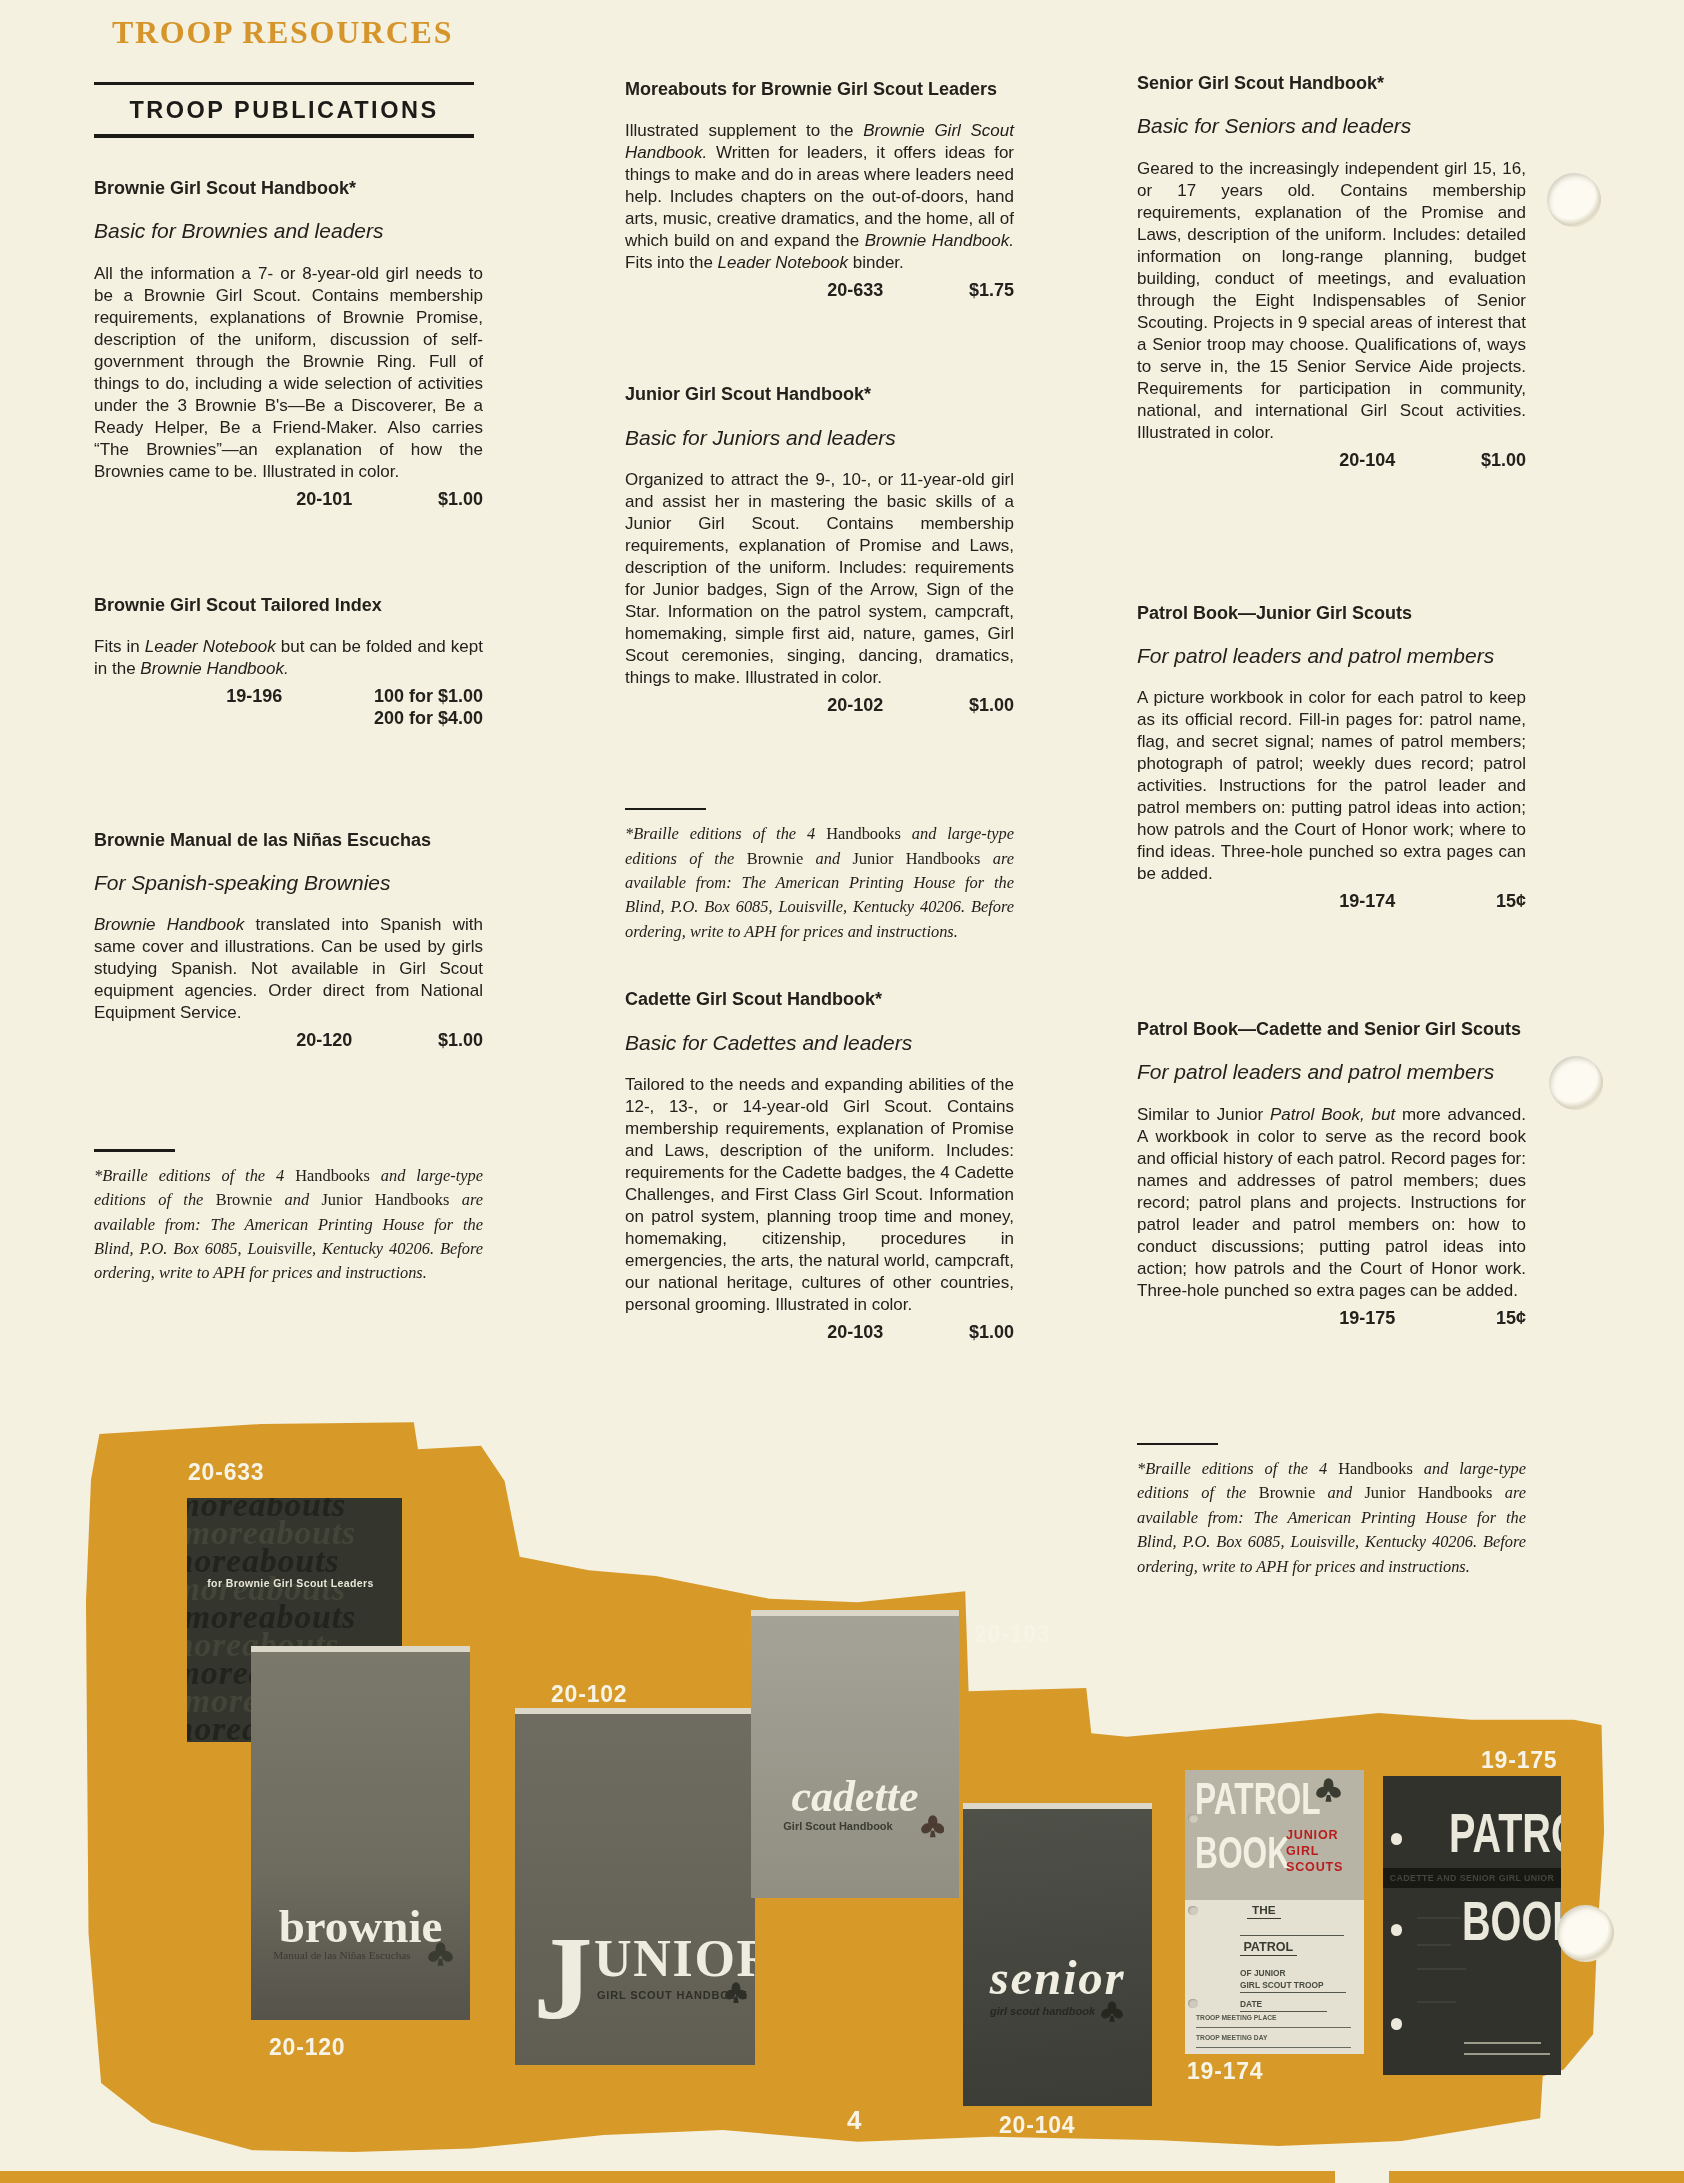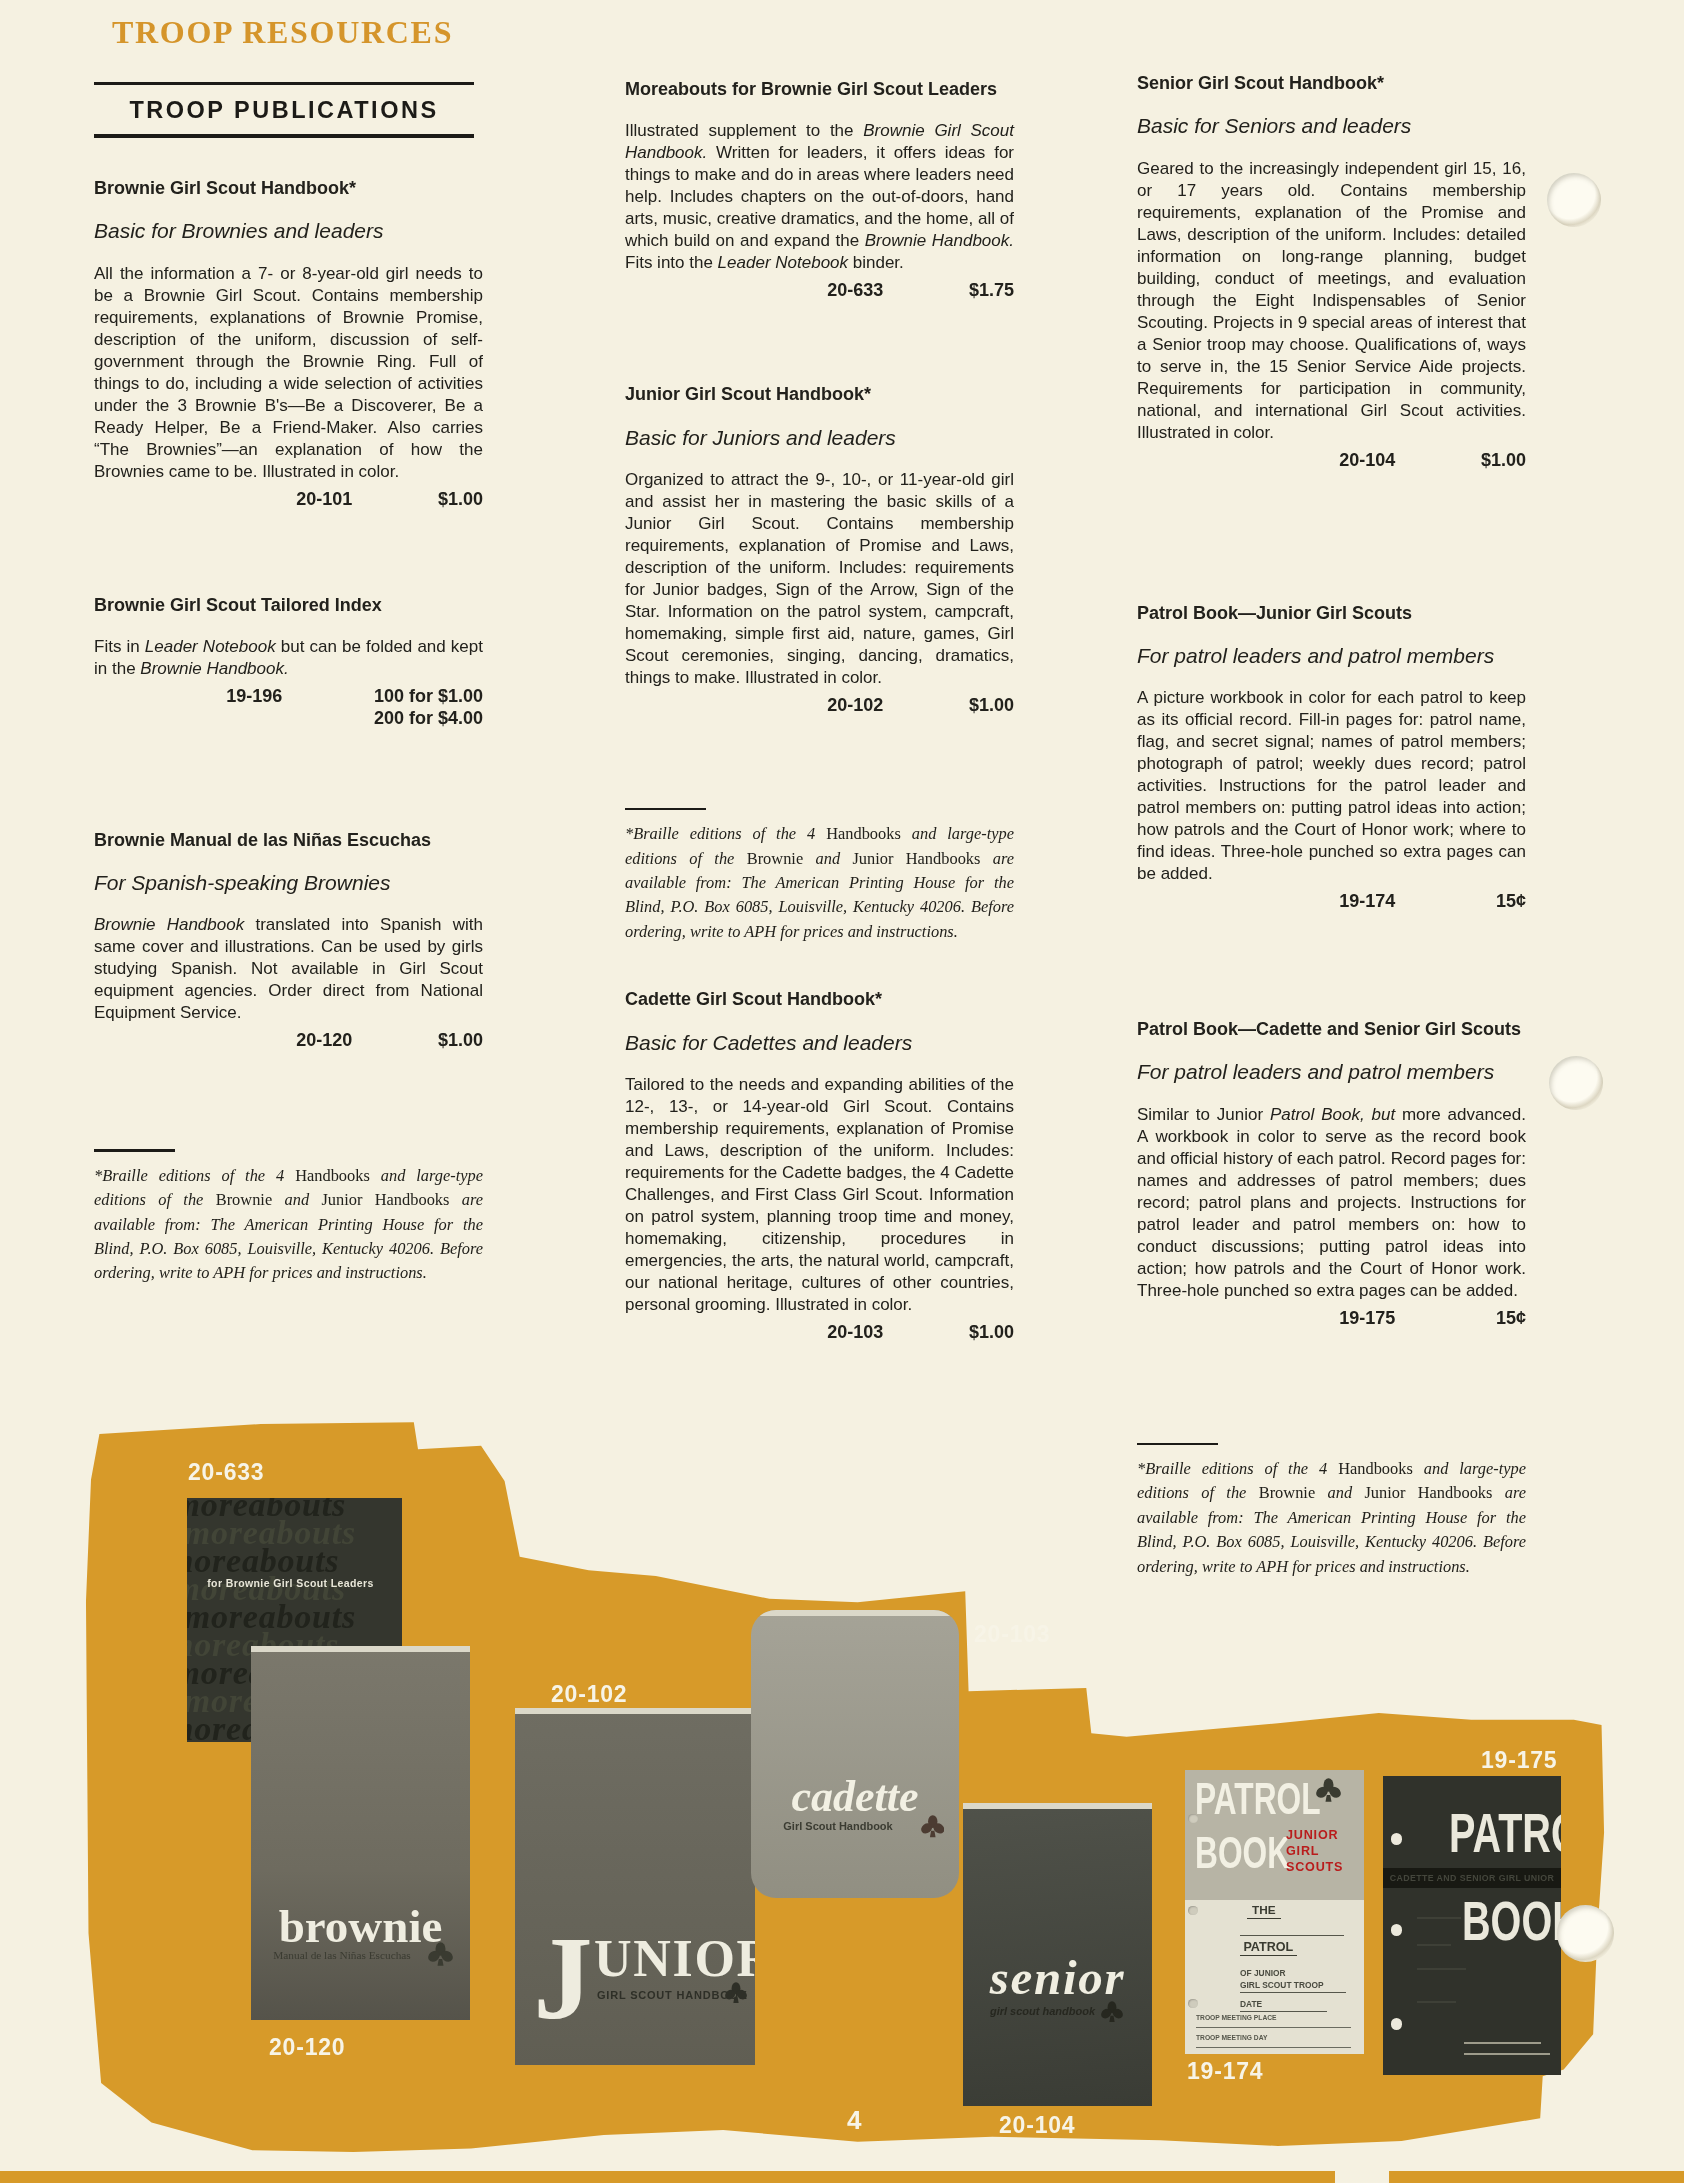--- a/index.html
+++ b/index.html
@@ -81,21 +81,21 @@
   #book-junior{left:515px;top:1708px;width:240px;height:357px;
     background:linear-gradient(180deg,#6f6d62,#605e53);z-index:1;}
   .jr-J{position:absolute;left:18.5px;top:212px;font-family:"Liberation Serif",serif;
     font-weight:700;font-size:118px;line-height:1;color:#eeecdf;}
   .jr-rest{position:absolute;left:79px;top:225px;font-family:"Liberation Serif",serif;
     font-weight:700;font-size:52px;line-height:1;letter-spacing:1.7px;color:#eeecdf;}
   .jr-sub{position:absolute;left:82px;top:281px;font-weight:700;font-size:11px;
     letter-spacing:0.8px;color:#2e2f27;}
   
   #book-cadette{left:751px;top:1610px;width:208px;height:288px;
-    background:linear-gradient(180deg,#a5a397,#918f82);z-index:2;border-radius:25px;}
+    background:linear-gradient(180deg,#a5a397,#918f82);z-index:2;}
   .cd-title{position:absolute;top:165px;width:100%;text-align:center;
     font-family:"Liberation Serif",serif;font-style:italic;font-weight:700;font-size:44px;line-height:1;color:#f2f0e3;}
   .cd-sub{position:absolute;top:210px;left:0;right:34px;text-align:center;
     font-weight:700;font-size:11px;color:#3b3c32;}
   
   #book-senior{left:963px;top:1803px;width:189px;height:303px;
     background:linear-gradient(175deg,#50524a,#3a3c35);z-index:3;}
   .sr-title{position:absolute;top:150px;width:100%;text-align:center;
     font-family:"Liberation Serif",serif;font-style:italic;font-weight:700;font-size:49px;line-height:1;
     letter-spacing:1.7px;color:#f0eee1;}

